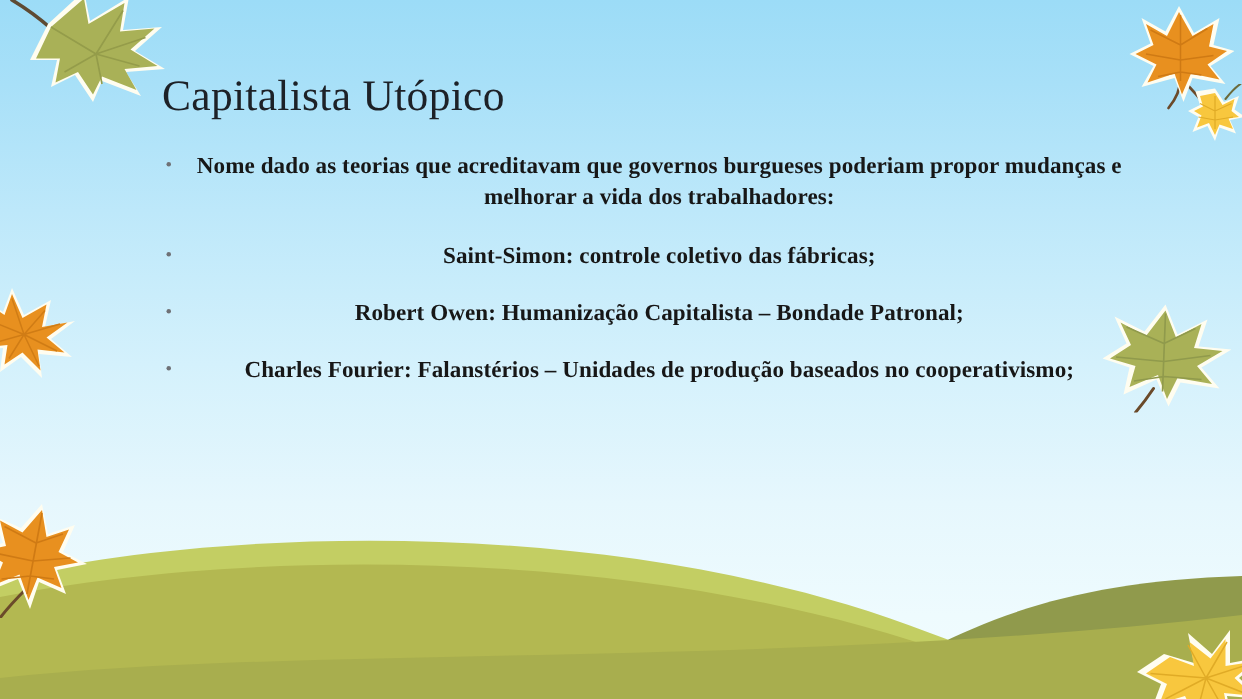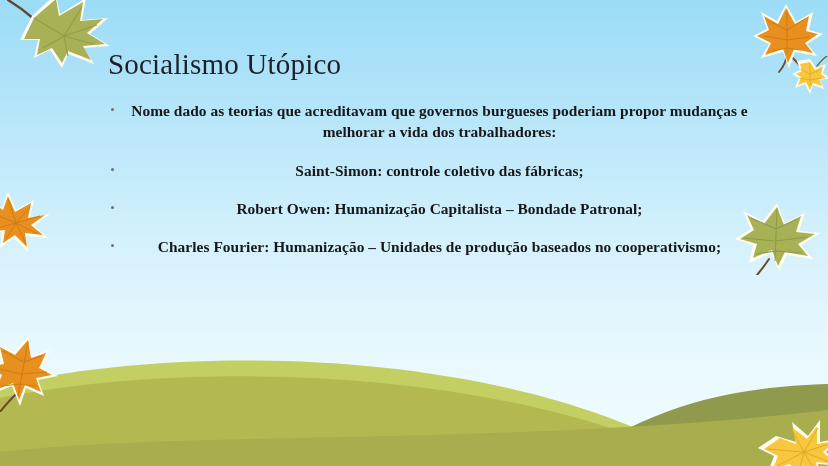--- a/index.html
+++ b/index.html
@@ -144,34 +144,34 @@
     <path d="M44,4 L47,22 L62,17 L55,32 L68,39 L52,42 L57,56 L41,49 L35,64 L29,47 L12,54 L18,39 L5,31 L20,28 L16,11 L31,19 Z" fill="#e8901f"></path>
     <path d="M44,6 L34,60 M40,26 L58,20 M40,26 L19,15 M38,38 L63,36 M38,38 L9,32 M36,48 L52,50 M36,48 L17,50" stroke="#cf7a14" stroke-width="1.1" fill="none"></path>
   </svg>
 
   <svg class="leaf leaf-br" viewBox="0 0 84 64">
     <path d="M18,16 L38,22 L34,2 L50,16 L62,0 L62,22 L84,18 L68,32 L84,46 L60,44 L64,64 L46,50 L38,64 L30,46 L10,52 L16,36 L0,28 Z" fill="#fffdf0"></path>
     <path d="M22,18 L38,24 L35,8 L49,19 L59,6 L59,24 L78,21 L65,32 L78,44 L58,42 L61,58 L46,46 L39,58 L32,44 L15,49 L20,36 L6,29 Z" fill="#f8c73e"></path>
     <path d="M46,32 L34,10 M46,32 L60,8 M46,32 L74,23 M46,32 L74,43 M46,32 L59,55 M46,32 L40,55 M46,32 L19,46 M46,32 L9,29" stroke="#e0ab26" stroke-width="1" fill="none"></path>
   </svg>
 
-  <div class="slide-title">Socialismo Utópico</div>
+  <div class="slide-title">Capitalista Utópico</div>
 
   <ul class="bullet-list">
     <li class="bullet-item">
       <span class="bullet-dot"></span>
       <span class="bullet-text">Nome dado as teorias que acreditavam que governos burgueses poderiam propor mudanças e melhorar a vida dos trabalhadores:</span>
     </li>
     <li class="bullet-item">
       <span class="bullet-dot"></span>
       <span class="bullet-text">Saint-Simon: controle coletivo das fábricas;</span>
     </li>
     <li class="bullet-item">
       <span class="bullet-dot"></span>
       <span class="bullet-text">Robert Owen: Humanização Capitalista – Bondade Patronal;</span>
     </li>
     <li class="bullet-item">
       <span class="bullet-dot"></span>
-      <span class="bullet-text">Charles Fourier: Humanização – Unidades de produção baseados no cooperativismo;</span>
+      <span class="bullet-text">Charles Fourier: Falanstérios – Unidades de produção baseados no cooperativismo;</span>
     </li>
   </ul>
 
 </div>
 
 </body></html>

